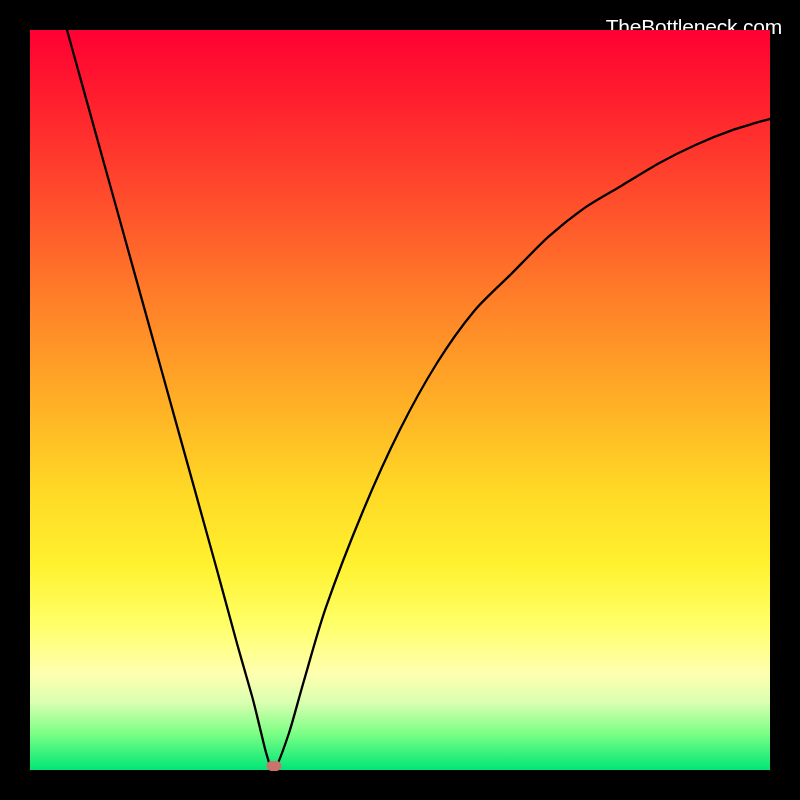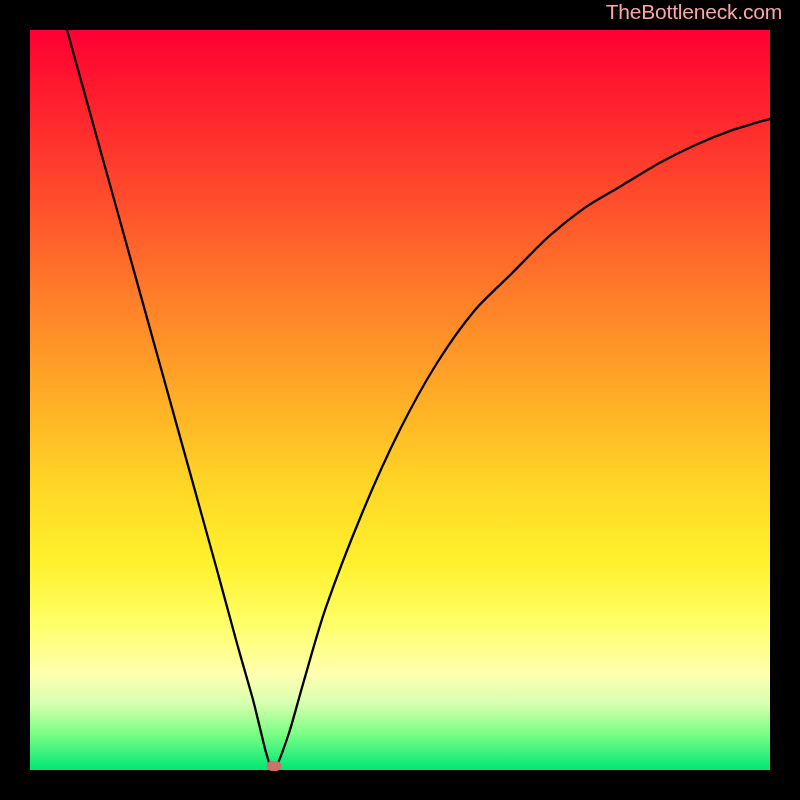--- a/index.html
+++ b/index.html
@@ -34,23 +34,23 @@
       #fff12e 72%,
       #ffff66 80%,
       #ffffb0 87%,
       #d8ffb0 91%,
       #7dff85 95%,
       #00e676 100%
     );
   }
   .watermark {
     position: absolute;
-    top: 0;
+    top: 15px;
     right: 18px;
-    color: #fca5a5;
+    color: #ffffff;
     font-size: 21px;
     font-weight: 500;
     font-family: Arial, Helvetica, sans-serif;
     letter-spacing: -0.2px;
     user-select: none;
   }
   .curve-svg {
     position: absolute;
     left: 0;
     top: 0;

